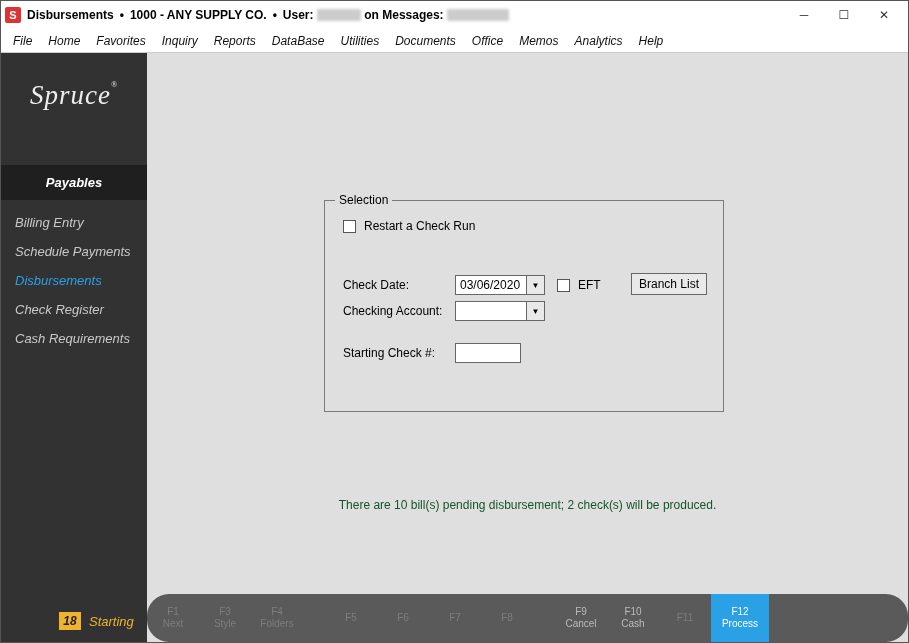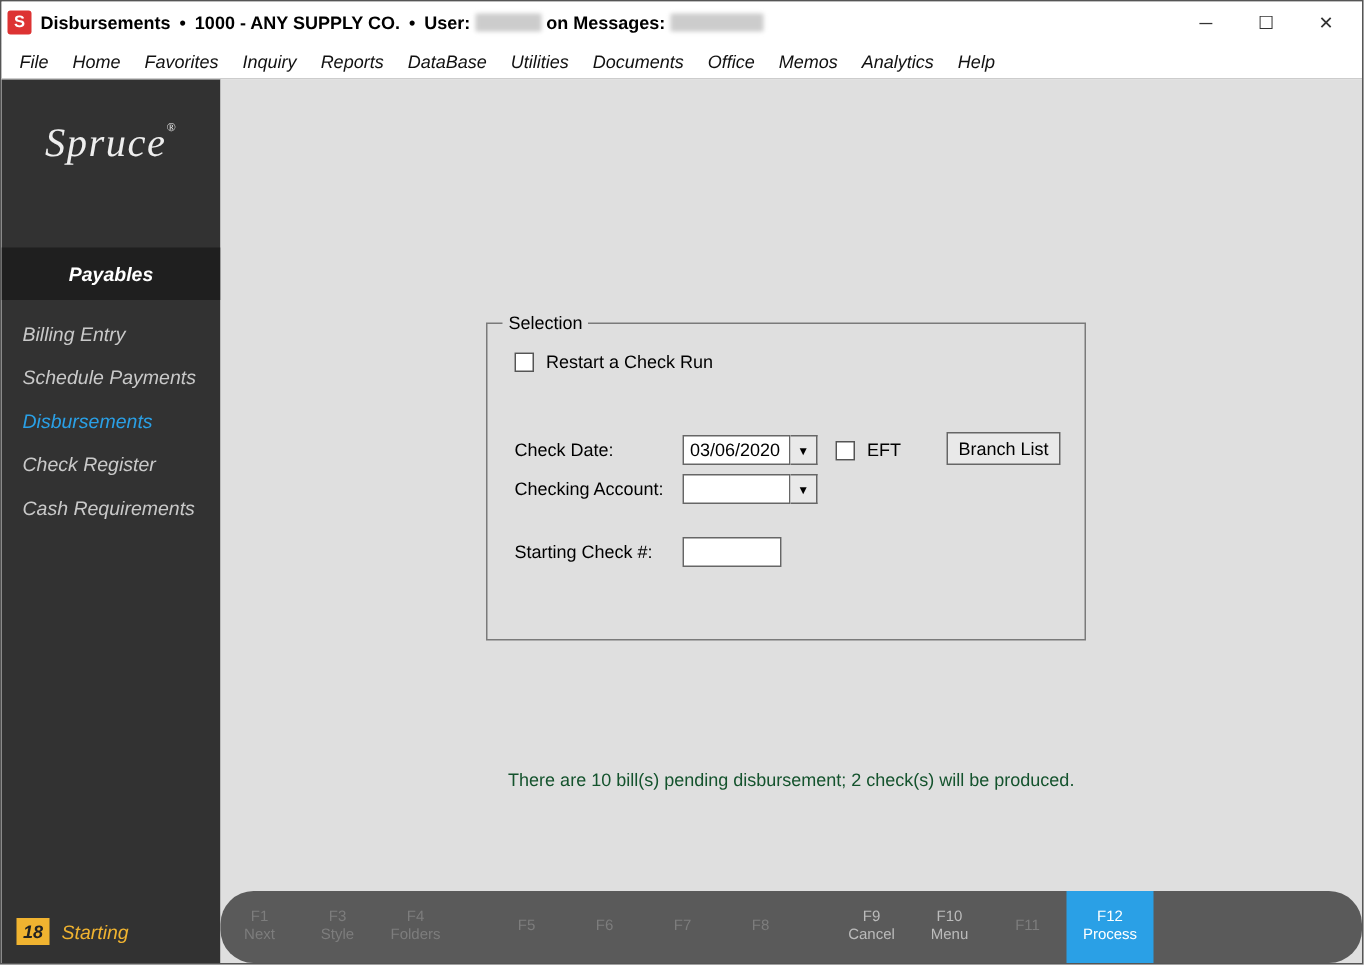--- a/index.html
+++ b/index.html
@@ -25,27 +25,27 @@
   
   .sidebar { width:146px; background:#323232; display:flex; flex-direction:column; color:#ddd;font-style:italic; }
   .logo-area { height:84px; display:flex; align-items:center; justify-content:center; }
   .logo { font-family: Georgia, serif; font-size:27px; font-weight:300; letter-spacing:1px; color:#eee; }
   .logo sup { font-size:8px; vertical-align:top; }
   .section-hdr { background:#1f1f1f; color:#fff; font-weight:600; text-align:center; padding:10px 0; font-size:13px;margin-top:28px; }
   .nav { padding-top:8px; }
   .nav a { display:block; padding:7px 14px; color:#c9c9c9; font-size:13px; text-decoration:none; }
   .nav a.active { color:#2aa0e6; }
   .sidebar-spacer { flex:1; }
-  .messages { display:flex; align-items:center; gap:8px; padding:8px 10px 12px; }
+  .messages { display:flex; align-items:center; gap:8px; padding:8px 10px 12px;margin-left:48px; }
   .msg-count { background:#f0b330; color:#222; font-weight:600; width:22px; height:18px; display:flex; align-items:center; justify-content:center; font-size:12px; }
   .msg-label { color:#f0b330; font-size:13px; }
 
   
   .work { flex:1; background:#dfdfdf; position:relative; display:flex; flex-direction:column; }
-  .canvas { flex:1; position:relative;margin-top:15px; }
+  .canvas { flex:1; position:relative; }
 
   
   .sel-box { position:absolute; left:177px; top:147px; width:400px; height:212px; border:1px solid #7a7a7a; background:#dfdfdf; }
   .sel-legend { position:absolute; top:-8px; left:10px; background:#dfdfdf; padding:0 4px; font-size:12px; color:#000; }
   .row { position:absolute; left:18px; display:flex; align-items:center; font-size:12px; color:#000; }
   .row.restart { top:18px; }
   .row.check-date { top:74px; }
   .row.checking-acct { top:100px; }
   .row.start-check { top:142px; }
   .lbl { width:112px; }
@@ -204,21 +204,21 @@
           </div>
       </div>
       <div class="gap"></div>
       <div class="fgrp">
         <div class="fkey">
             <span class="fn">F9</span>
             <span class="fl">Cancel</span>
           </div>
         <div class="fkey">
             <span class="fn">F10</span>
-            <span class="fl">Menu</span>
+            <span class="fl">Cash</span>
           </div>
         <div class="fkey inactive">
             <span class="fn">F11</span>
             <span class="fl"></span>
           </div>
         <div class="fkey process">
             <span class="fn">F12</span>
             <span class="fl">Process</span>
           </div>
       </div>

